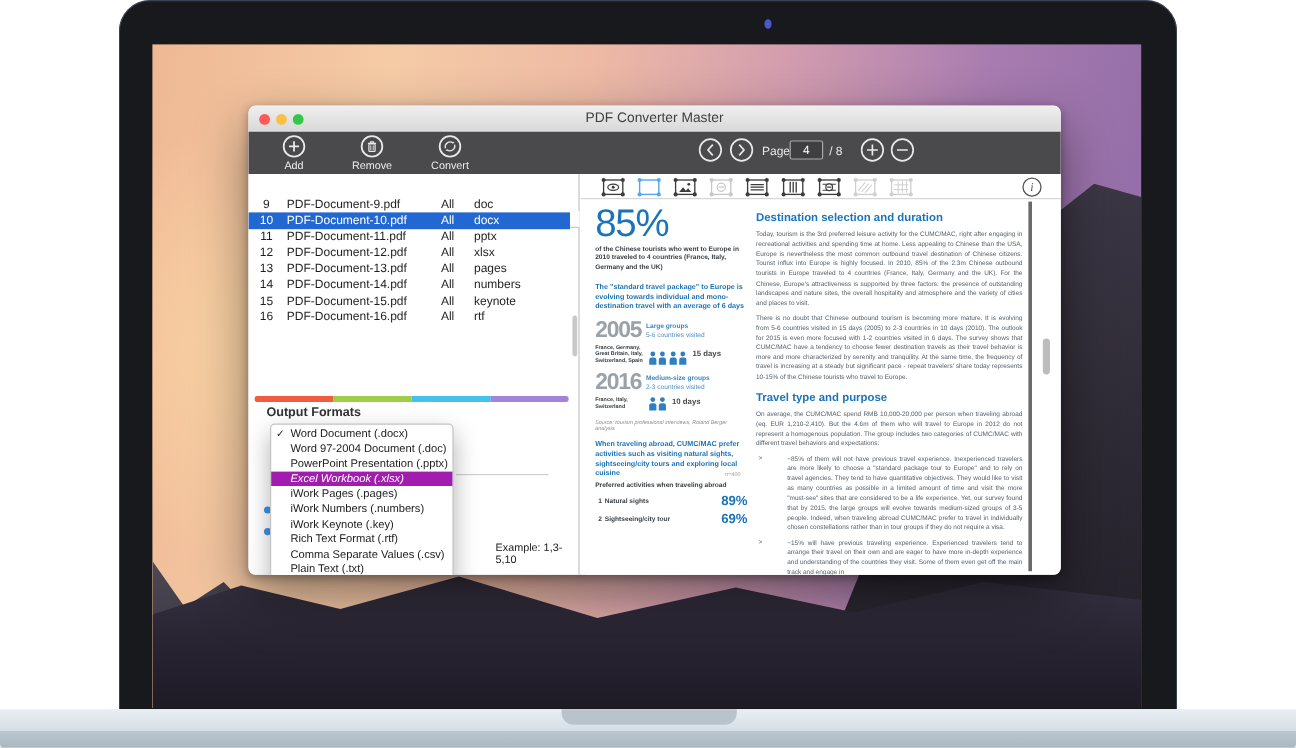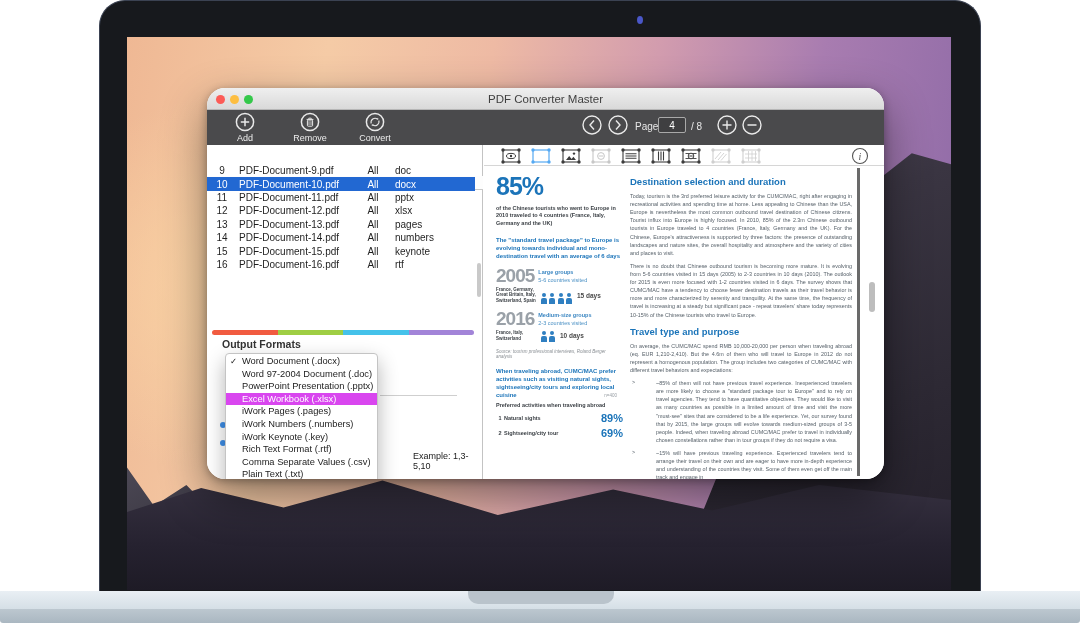--- a/index.html
+++ b/index.html
@@ -26,21 +26,21 @@
     background:linear-gradient(160deg,#554d5c 0%,#3a3542 35%,#2d2934 68%,#221e28 100%);}
   .rock-left{position:absolute;left:0;bottom:0;width:270px;height:175px;
     clip-path:polygon(0 30%,10% 52%,22% 40%,36% 62%,52% 54%,68% 76%,84% 70%,100% 88%,100% 100%,0 100%);
     background:linear-gradient(150deg,#565260 0%,#33303a 55%,#211e26 100%);}
   .ridge-bottom{position:absolute;left:0;bottom:0;width:100%;height:150px;
     clip-path:polygon(0 48%,9% 32%,19% 45%,31% 27%,45% 50%,59% 33%,71% 47%,84% 30%,100% 40%,100% 100%,0 100%);
     background:linear-gradient(#403a4a,#262230 70%,#1e1b26);}
 
   
   .window{position:absolute;left:80px;top:51px;width:677px;height:391px;background:#ffffff;
-    border-radius:18px;box-shadow:0 18px 45px rgba(0,0,0,.45),0 2px 8px rgba(0,0,0,.3);overflow:hidden;}
+    border-radius:6px;box-shadow:0 18px 45px rgba(0,0,0,.45),0 2px 8px rgba(0,0,0,.3);overflow:hidden;}
   .titlebar{position:absolute;left:0;top:0;width:677px;height:22px;
     background:linear-gradient(#efefef,#d9d9d9);border-bottom:1px solid #b6b6b6;border-radius:6px 6px 0 0;}
   .title-text{position:absolute;left:0;top:5px;width:100%;text-align:center;font-size:11.5px;color:#3f3f3f;}
   .tl{position:absolute;top:7px;width:9px;height:9px;border-radius:50%;}
   .tl.red{left:9px;background:#fc5b57;}
   .tl.yellow{left:23px;background:#fdbe41;}
   .tl.green{left:37px;background:#34c84a;}
 
   .toolbar{position:absolute;left:0;top:22px;width:677px;height:35px;background:#4a4a4c;}
   .tb-btn{position:absolute;top:2px;width:50px;text-align:center;color:#ededed;cursor:default;}
@@ -73,38 +73,38 @@
   .sec-label{position:absolute;font-size:10.5px;font-weight:bold;color:#333;}
 
   .hidden-line{position:absolute;left:173px;top:250px;width:77px;height:1px;background:#cfcfcf;}
   .radio-frag{position:absolute;left:13px;width:6px;height:6px;border-radius:50%;background:#3f8fe8;}
   .example{position:absolute;left:206px;top:306px;font-size:9px;color:#222;}
 
   .menu{position:absolute;left:18px;top:208px;width:153px;height:141px;background:#ffffff;
     border:1px solid #c4c4c4;border-radius:4px;box-shadow:0 8px 20px rgba(0,0,0,.3);padding:1px 0;z-index:5;}
   .mi{height:12.6px;line-height:12.6px;font-size:9.3px;color:#1c1c1c;padding-left:16px;position:relative;white-space:nowrap;}
   .mi .check{position:absolute;left:4px;top:0;font-size:8.5px;}
-  .mi.hl{background:#d946ef;color:#ffffff;}
+  .mi.hl{background:#a21caf;color:#ffffff;font-style:italic;}
 
   
   .preview{position:absolute;left:277px;top:57px;width:400px;height:334px;background:#ffffff;}
   .pv-iconrow{position:absolute;left:0;top:0;width:400px;height:21px;border-bottom:1px solid #d6d6d6;background:#fff;}
   .sel-icon{position:absolute;top:2px;}
   .pv-scrollline{position:absolute;left:373px;top:23px;width:2.5px;height:308px;background:#6a6a6a;}
   .pv-thumb{position:absolute;left:385px;top:137px;width:6px;height:30px;background:#bdbdbd;border-radius:3px;}
 
   .pdf-page{position:absolute;left:4px;top:22px;width:368px;height:312px;background:#ffffff;overflow:hidden;}
   .colL{position:absolute;left:8px;top:2px;width:127px;}
   .colR{position:absolute;left:142px;top:2px;width:222px;}
   .blue{color:#1b74b9;}
-  .big-pct{font-size:25px;font-weight:bold;color:#1b74b9;line-height:34px;letter-spacing:-1px;}
+  .big-pct{font-size:32px;font-weight:normal;color:#1b74b9;line-height:34px;letter-spacing:-1px;}
   .cap{font-size:5.5px;font-weight:bold;color:#3a3f44;line-height:1.35;margin-top:2px;}
   .stmt{font-size:6px;font-weight:bold;color:#1b74b9;line-height:1.35;margin-top:9px;}
   .tl-block{margin-top:6px;}
-  .yr-row{display:flex;align-items:center;}
+  .yr-row{display:flex;align-items:flex-end;}
   .yr{font-size:19px;font-weight:bold;color:#9aa1a8;line-height:18px;letter-spacing:-1px;}
   .yr.blue{color:#1b74b9;}
   .yr-lbl{margin-left:4px;font-size:5.5px;color:#4a90c4;line-height:1.4;padding-top:2px;}
   .yr-lbl b{display:block;color:#3c87c2;}
   .future{font-size:5px;color:#1b74b9;font-weight:bold;margin-top:6px;}
   .tl-row{display:flex;margin-top:2px;}
   .clist{width:44px;font-size:4.5px;font-weight:bold;color:#3a3f44;line-height:1.3;}
   .persons{display:flex;align-items:flex-end;}
   .person{display:inline-block;width:7px;height:11px;position:relative;margin-right:1.5px;}
   .person::before{content:"";position:absolute;top:0;left:50%;transform:translateX(-50%);width:4px;height:4px;border-radius:50%;background:#2f7fc1;}

